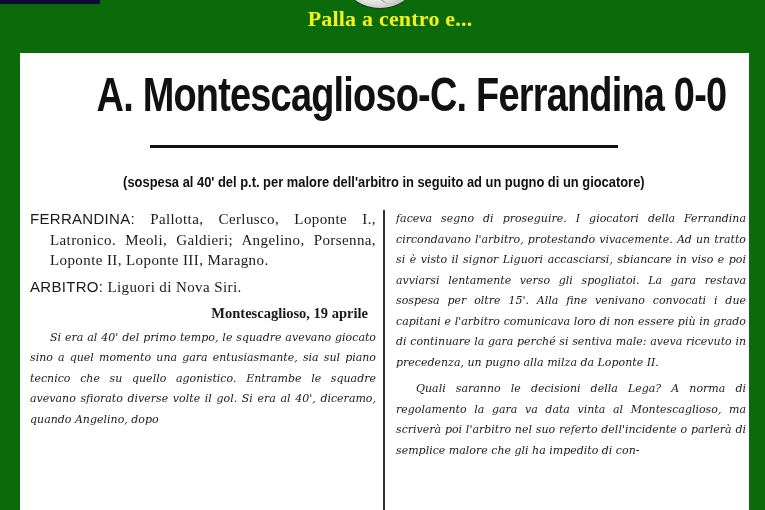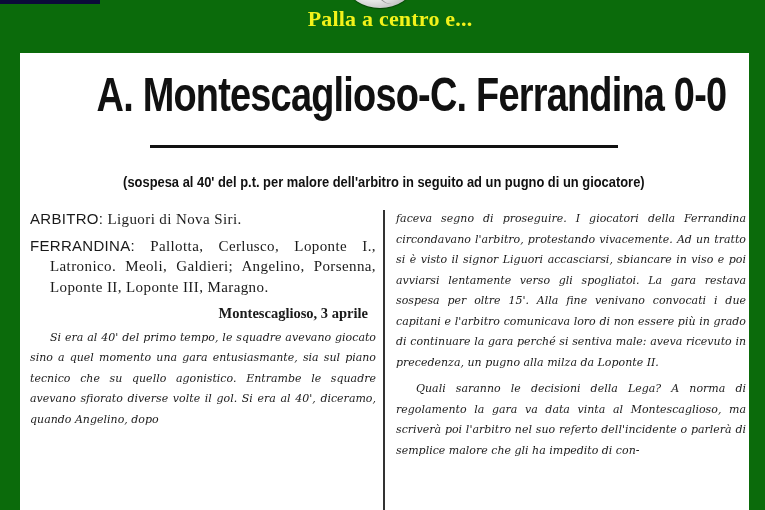--- a/index.html
+++ b/index.html
@@ -77,30 +77,30 @@
 <div class="ball"></div>
 <div class="banner">Palla a centro e...</div>
 
 <div class="panel">
   <div class="headline">A. Montescaglioso-C. Ferrandina 0-0</div>
   <div class="rule"></div>
   <div class="subhead">(sospesa al 40' del p.t. per malore dell'arbitro in seguito ad un pugno di un giocatore)</div>
 
   <div class="col col-left">
     <div class="lineup">
-      <span class="team-name">ARBITRO:</span>
-      <span>Liguori di Nova Siri.</span>
-    </div>
-    <div class="lineup">
       <div class="hang">
         <span class="team-name">FERRANDINA:</span>
         <span>Pallotta, Cerlusco, Loponte I., Latronico. Meoli, Galdieri; Angelino, Porsenna, Loponte II, Loponte III, Maragno.</span>
       </div>
     </div>
-    <div class="dateline">Montescaglioso, 3 aprile</div>
+    <div class="lineup">
+      <span class="team-name">ARBITRO:</span>
+      <span>Liguori di Nova Siri.</span>
+    </div>
+    <div class="dateline">Montescaglioso, 19 aprile</div>
     <p class="para">Si era al 40' del primo tempo, le squadre avevano giocato sino a quel momento una gara entusiasmante, sia sul piano tecnico che su quello agonistico. Entrambe le squadre avevano sfiorato diverse volte il gol. Si era al 40', diceramo, quando Angelino, dopo</p>
   </div>
 
   <div class="col-divider"></div>
 
   <div class="col col-right">
     <p class="para noindent">faceva segno di proseguire. I giocatori della Ferrandina circondavano l'arbitro, protestando vivacemente. Ad un tratto si è visto il signor Liguori accasciarsi, sbiancare in viso e poi avviarsi lentamente verso gli spogliatoi. La gara restava sospesa per oltre 15'. Alla fine venivano convocati i due capitani e l'arbitro comunicava loro di non essere più in grado di continuare la gara perché si sentiva male: aveva ricevuto in precedenza, un pugno alla milza da Loponte II.</p>
     <p class="para">Quali saranno le decisioni della Lega? A norma di regolamento la gara va data vinta al Montescaglioso, ma scriverà poi l'arbitro nel suo referto dell'incidente o parlerà di semplice malore che gli ha impedito di con-</p>
   </div>
 </div>

